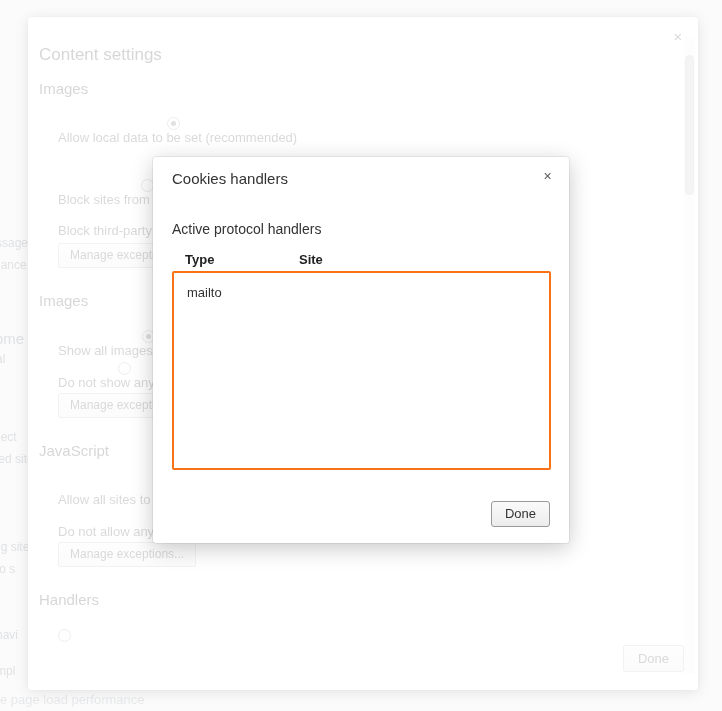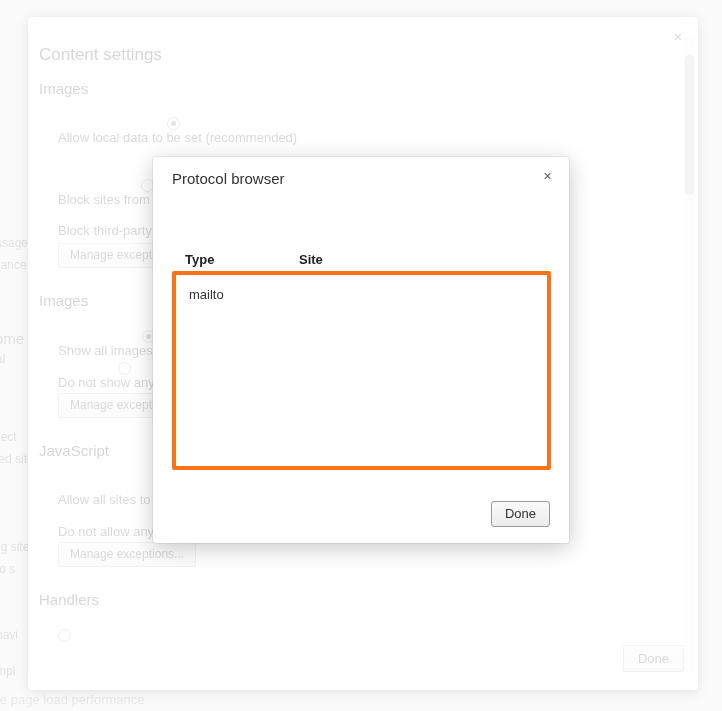--- a/index.html
+++ b/index.html
@@ -233,21 +233,21 @@
   }
   .col-type { left: 32px; }
   .col-site { left: 146px; }
 
   .listbox {
     position: absolute;
     left: 19px;
     top: 114px;
     width: 379px;
     height: 199px;
-    border: 4px solid #f97316;
+    border: 2px solid #f97316;
     background: #ffffff;
     border-radius: 2px;
     box-sizing: border-box;
   }
   .list-row {
     position: absolute;
     left: 0;
     top: 4px;
     right: 0;
     height: 30px;
@@ -370,23 +370,24 @@
     </div>
 
     <div class="outer-done">Done</div>
   </div>
 
   <div class="scroll-track"></div>
   <div class="scroll-thumb"></div>
 </div>
 
 <div class="modal">
-  <div class="modal-title">Protocol browser</div>
+  <div class="modal-title">Cookies handlers</div>
   <div class="modal-close">×</div>
 
+  <div class="modal-subtitle">Active protocol handlers</div>
 
   <div class="col-head col-type">Type</div>
   <div class="col-head col-site">Site</div>
 
   <div class="listbox">
     <div class="list-row">
       <div class="cell-type">mailto</div>
     </div>
   </div>
 

